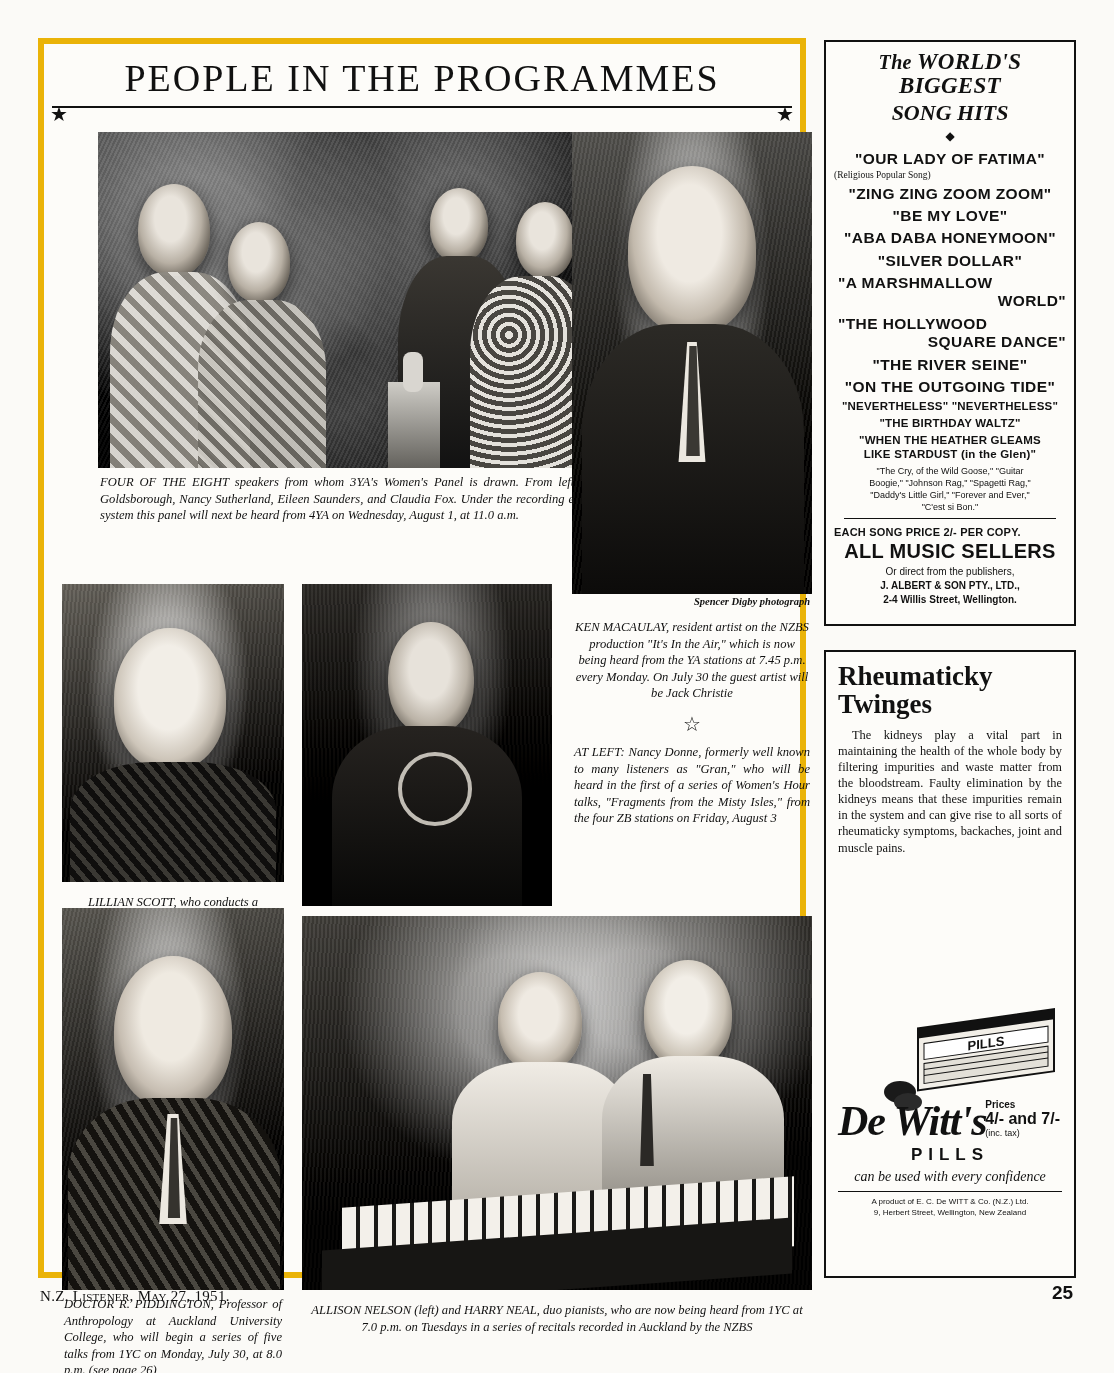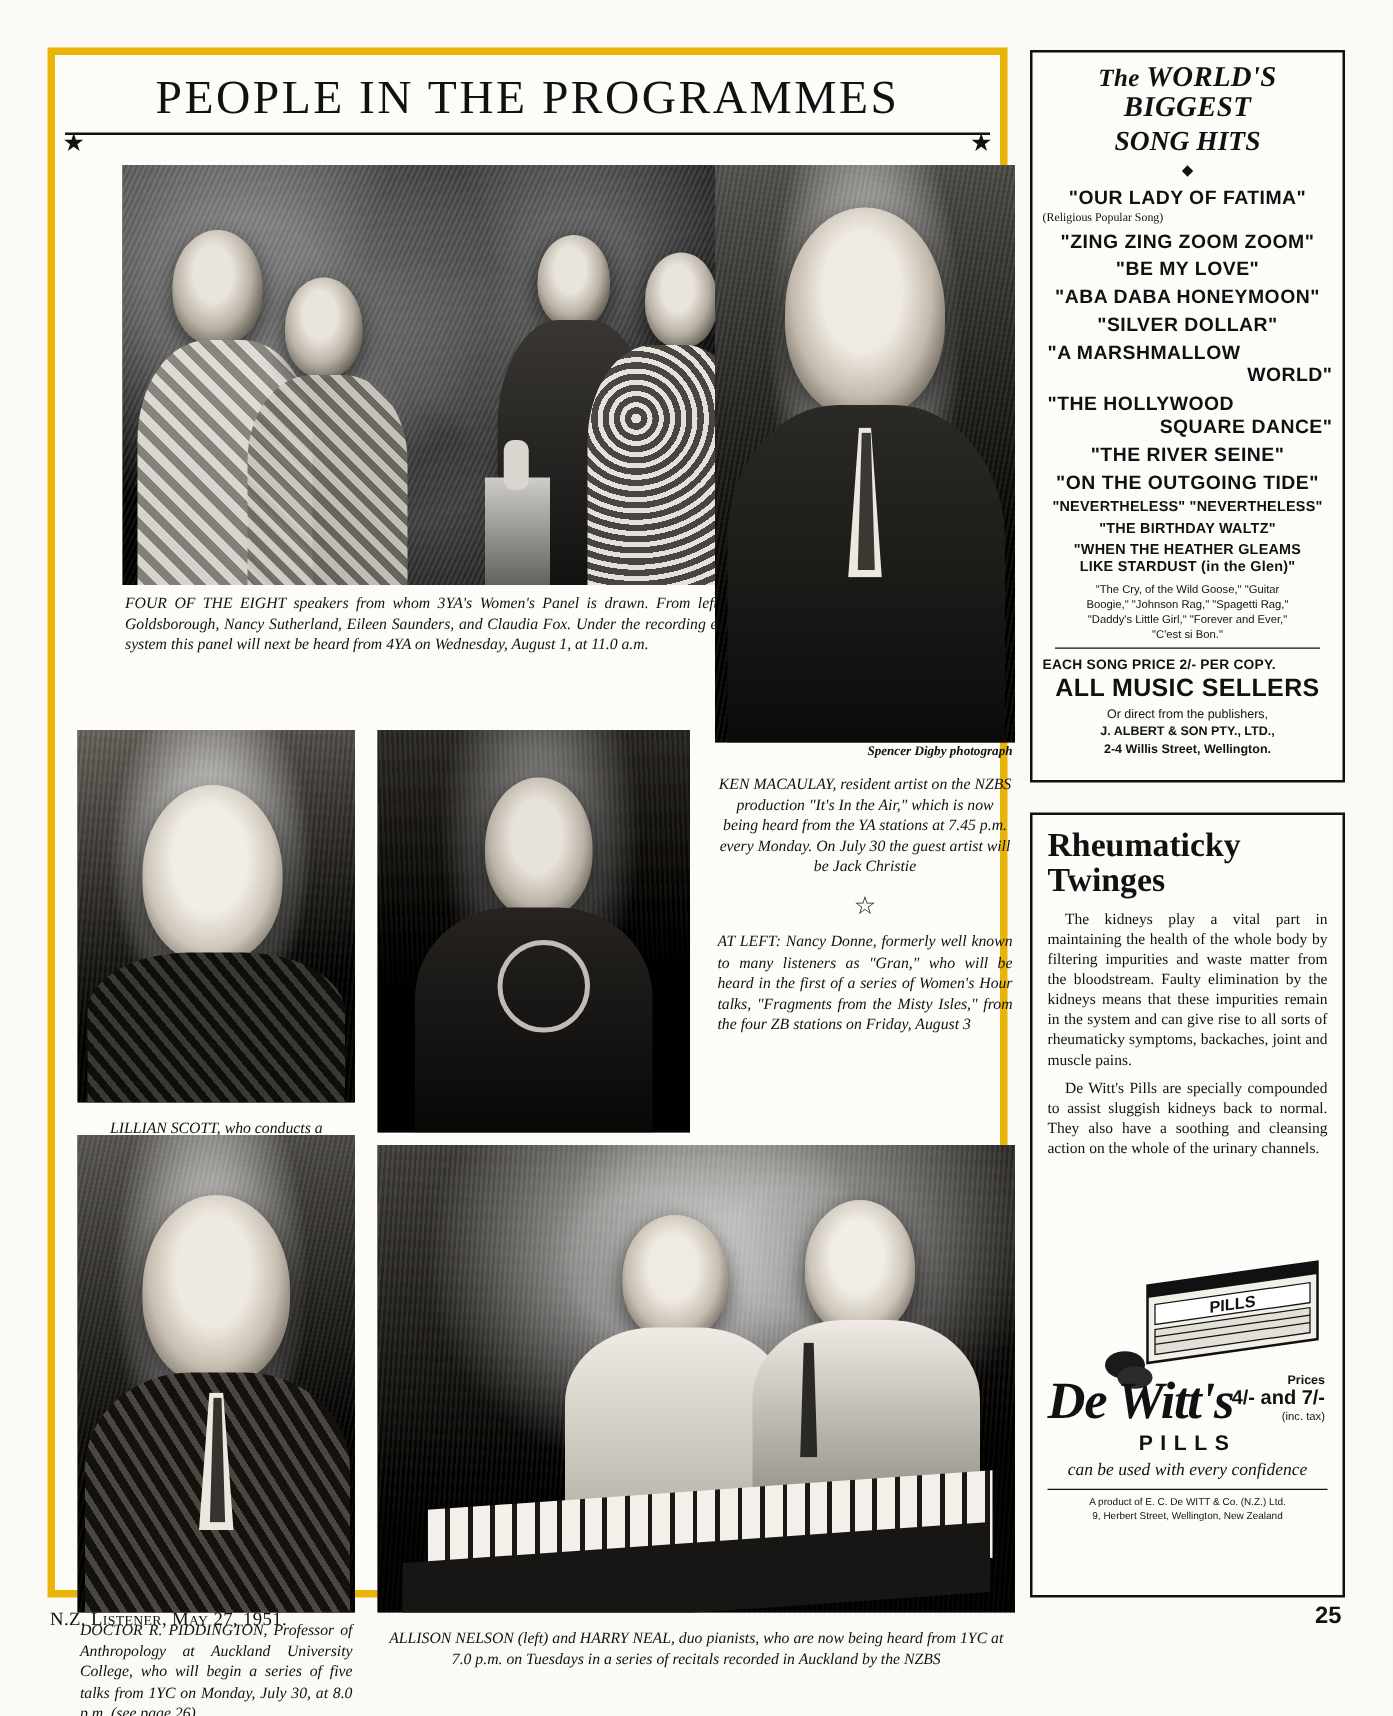--- a/index.html
+++ b/index.html
@@ -50,21 +50,21 @@
   .price{font-family:"Liberation Sans",sans-serif;font-size:11px;text-align:left;font-weight:700;margin:7px 0 2px;letter-spacing:.2px;}
   .sellers{font-family:"Liberation Sans",sans-serif;font-size:20px;font-weight:700;text-align:center;letter-spacing:.3px;margin:1px 0 2px;}
   .pub{font-family:"Liberation Sans",sans-serif;font-size:10px;text-align:center;line-height:1.4;}
   .rule-top{border-top:1px solid #111;margin:5px 10px;}
 
   .ad-dewitt{position:absolute;left:824px;top:650px;width:252px;height:628px;border:2px solid #111;box-sizing:border-box;background:#fdfcf9;padding:10px 12px;}
   .dw-h{font-family:"Liberation Serif",serif;font-weight:700;font-size:27px;line-height:1.05;}
   .dw-body{font-size:12.4px;line-height:1.3;text-align:justify;margin-top:8px;}
   .dw-body p{margin:0 0 6px;text-indent:14px;}
   .pillbox{position:absolute;right:6px;bottom:150px;width:190px;height:120px;}
-  .pricebox{position:absolute;right:14px;bottom:138px;text-align:right;font-family:"Liberation Sans",sans-serif;}
+  .pricebox{position:absolute;right:14px;bottom:138px;text-align:left;font-family:"Liberation Sans",sans-serif;}
   .pricebox .p1{font-size:10px;font-weight:700;}
   .pricebox .p2{font-size:16px;font-weight:700;}
   .pricebox .p3{font-size:9px;}
   .dewitts{font-family:"Liberation Serif",serif;font-style:italic;font-weight:700;font-size:42px;letter-spacing:-1px;margin-top:4px;}
   .pills{font-family:"Liberation Sans",sans-serif;font-weight:700;font-size:17px;letter-spacing:6px;text-align:center;}
   .confid{font-family:"Liberation Serif",serif;font-style:italic;font-size:14px;text-align:center;margin-top:4px;}
   .prod{font-family:"Liberation Sans",sans-serif;font-size:8px;text-align:center;line-height:1.4;margin-top:6px;border-top:1px solid #111;padding-top:4px;}
 
   .footer-left{position:absolute;left:40px;top:1288px;font-variant:small-caps;font-size:15px;letter-spacing:.3px;}
   .footer-right{position:absolute;left:1052px;top:1282px;font-family:"Liberation Sans",sans-serif;font-weight:700;font-size:19px;}
@@ -236,21 +236,20 @@
     <div class="pub b" style="font-weight:700;">J. ALBERT &amp; SON PTY., LTD.,</div>
     <div class="pub b" style="font-weight:700;">2-4 Willis Street, Wellington.</div>
   </div>
 
   <div class="ad-dewitt">
     <div class="dw-h">Rheumaticky</div>
     <div class="dw-h i2">Twinges</div>
 
     <div class="dw-body">
       <p>The kidneys play a vital part in maintaining the health of the whole body by filtering impurities and waste matter from the bloodstream. Faulty elimination by the kidneys means that these impurities remain in the system and can give rise to all sorts of rheumaticky symptoms, backaches, joint and muscle pains.</p>
-      <p>De Witt's Pills are specially compounded to assist sluggish kidneys back to normal. They also have a soothing and cleansing action on the whole of the urinary channels.</p>
     </div>
 
     <div class="pillbox">
       <svg width="190" height="120" viewBox="0 0 190 120">
         <g transform="skewY(-8)">
           <rect x="40" y="28" width="136" height="62" fill="#f2efe8" stroke="#111" stroke-width="2"></rect>
           <rect x="40" y="28" width="136" height="10" fill="#111"></rect>
           <rect x="46" y="44" width="124" height="16" fill="#fff" stroke="#111"></rect>
           <text x="108" y="57" font-family="Liberation Sans, sans-serif" font-size="13" font-weight="700" text-anchor="middle" fill="#111">PILLS</text>
           <rect x="46" y="64" width="124" height="20" fill="#e3e0d8" stroke="#111" stroke-width="1"></rect>

